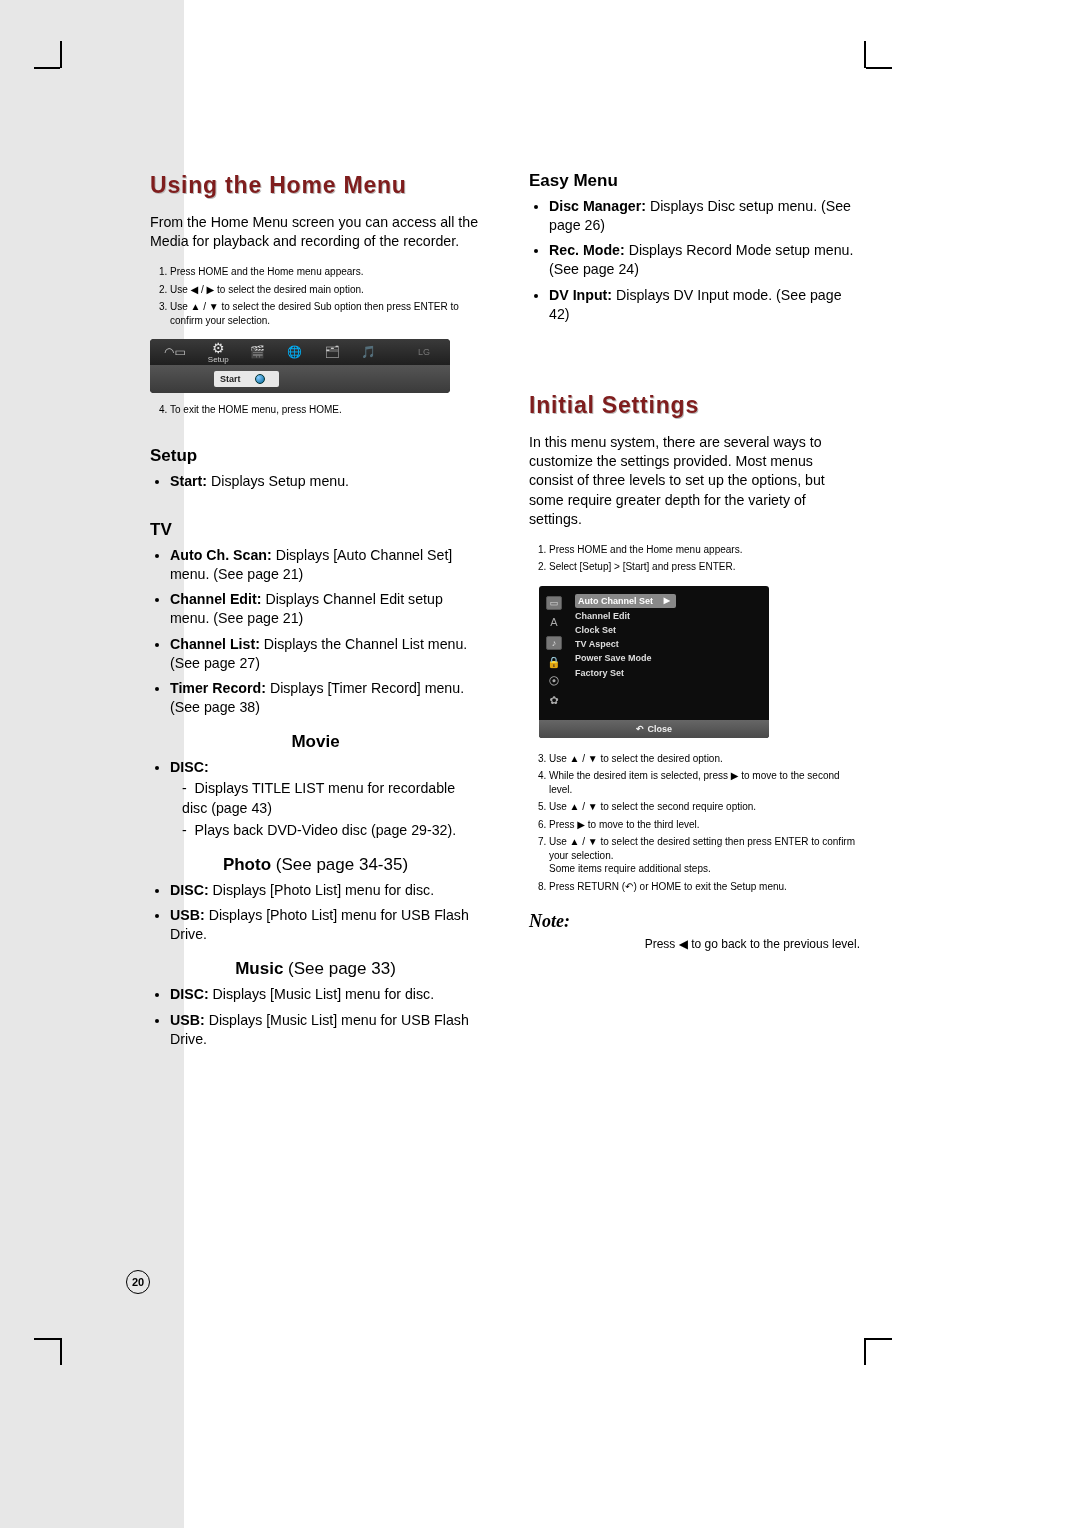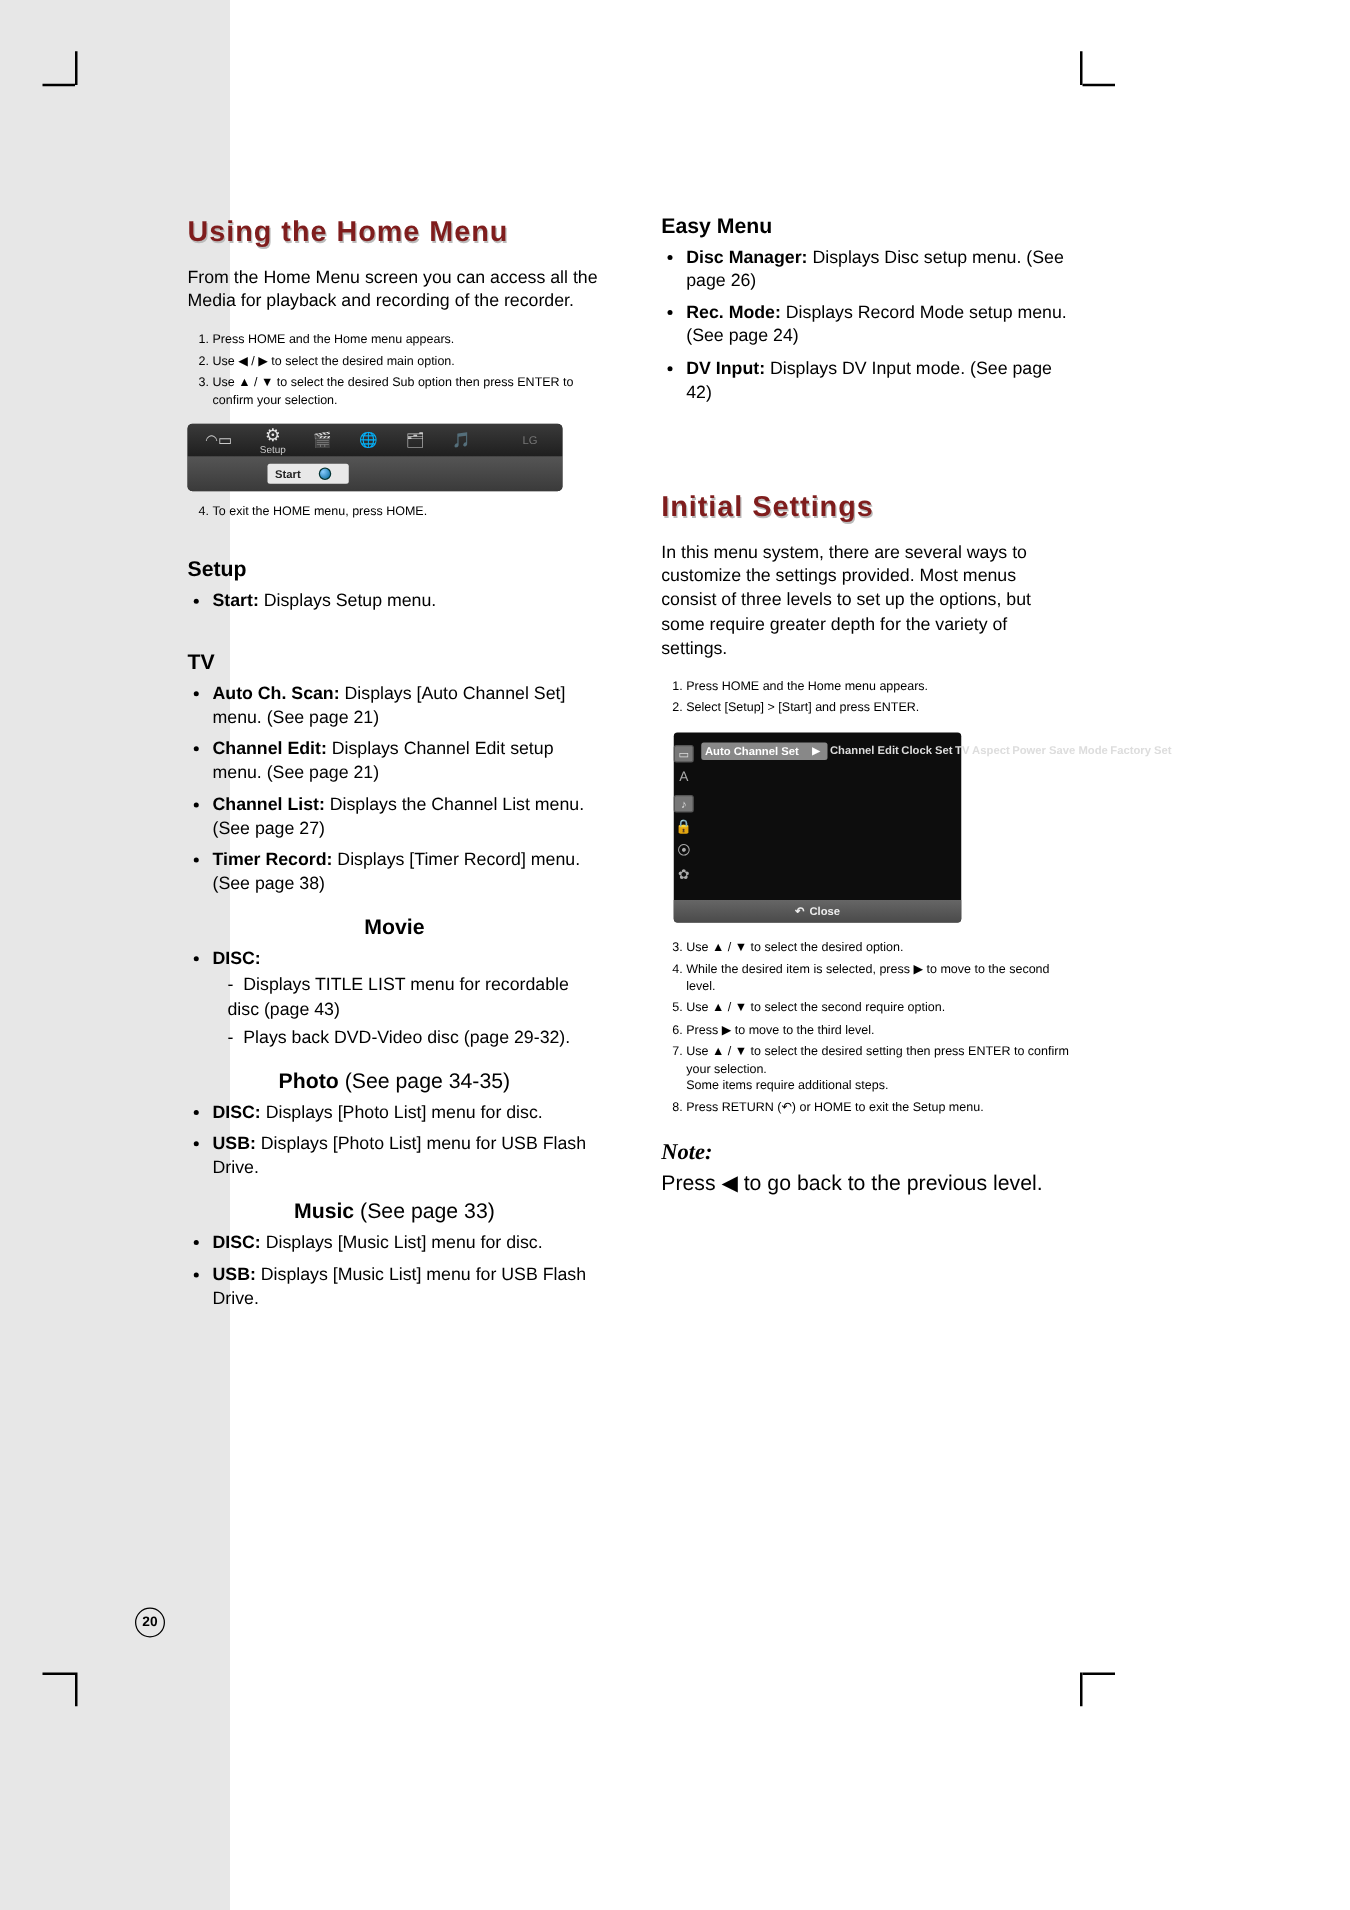--- a/index.html
+++ b/index.html
@@ -90,21 +90,21 @@
   ul.dashes > li::before { content: "- \00a0"; }
   ul.dashes > li { margin-bottom: 3px; }
 
   .note-head {
     font-family: Georgia, 'Times New Roman', serif;
     font-style: italic;
     font-weight: bold;
     font-size: 18px;
     margin: 16px 0 2px 0;
   }
-  .note-body { font-size: 17px; margin:0; }
+  .note-body { font-size: 12px; margin:0;text-align:right; }
 
   
   .home-menu {
     width: 300px;
     height: 54px;
     background: #111;
     border-radius: 4px;
     position: relative;
     margin: 6px 0 10px 0;
     overflow: hidden;
@@ -175,21 +175,21 @@
     width: 14px; height: 12px;
     background: #777;
     border-radius: 2px;
     font-size: 9px; color:#ddd;
     display:flex; align-items:center; justify-content:center;
     border:1px solid #555;
   }
   .settings-menu .mini-ic.plain { background:transparent; border:none; color:#aaa; font-size:11px;}
   .settings-menu .opts {
     display: flex;
-    flex-direction: row;
+    flex-direction: column;
     gap: 2px;
     padding-left: 6px;
     padding-top: 2px;
   }
   .settings-menu .opt {
     color: #ddd;
     font-size: 9px;
     font-weight: bold;
     white-space: nowrap;
   }
@@ -215,32 +215,31 @@
     font-weight:bold;
     display:flex;
     align-items:center;
     justify-content:center;
     gap:4px;
     border-radius: 0 0 3px 3px;
   }
 
   .page-num {
     position: absolute;
-    left: 108px;
+    left: 126px;
     top: 1270px;
     width: 22px;
     height: 22px;
     border: 1.5px solid #000;
     border-radius: 50%;
     font-size: 11px;
     font-weight: bold;
     display: flex;
     align-items: center;
     justify-content: center;
-    margin-top: 16px;
   }
 </style>
 </head>
 <body>
 
 <div class="page">
 
   <div class="side-bar"></div>
 
   <div class="cmark cm1a"></div>

